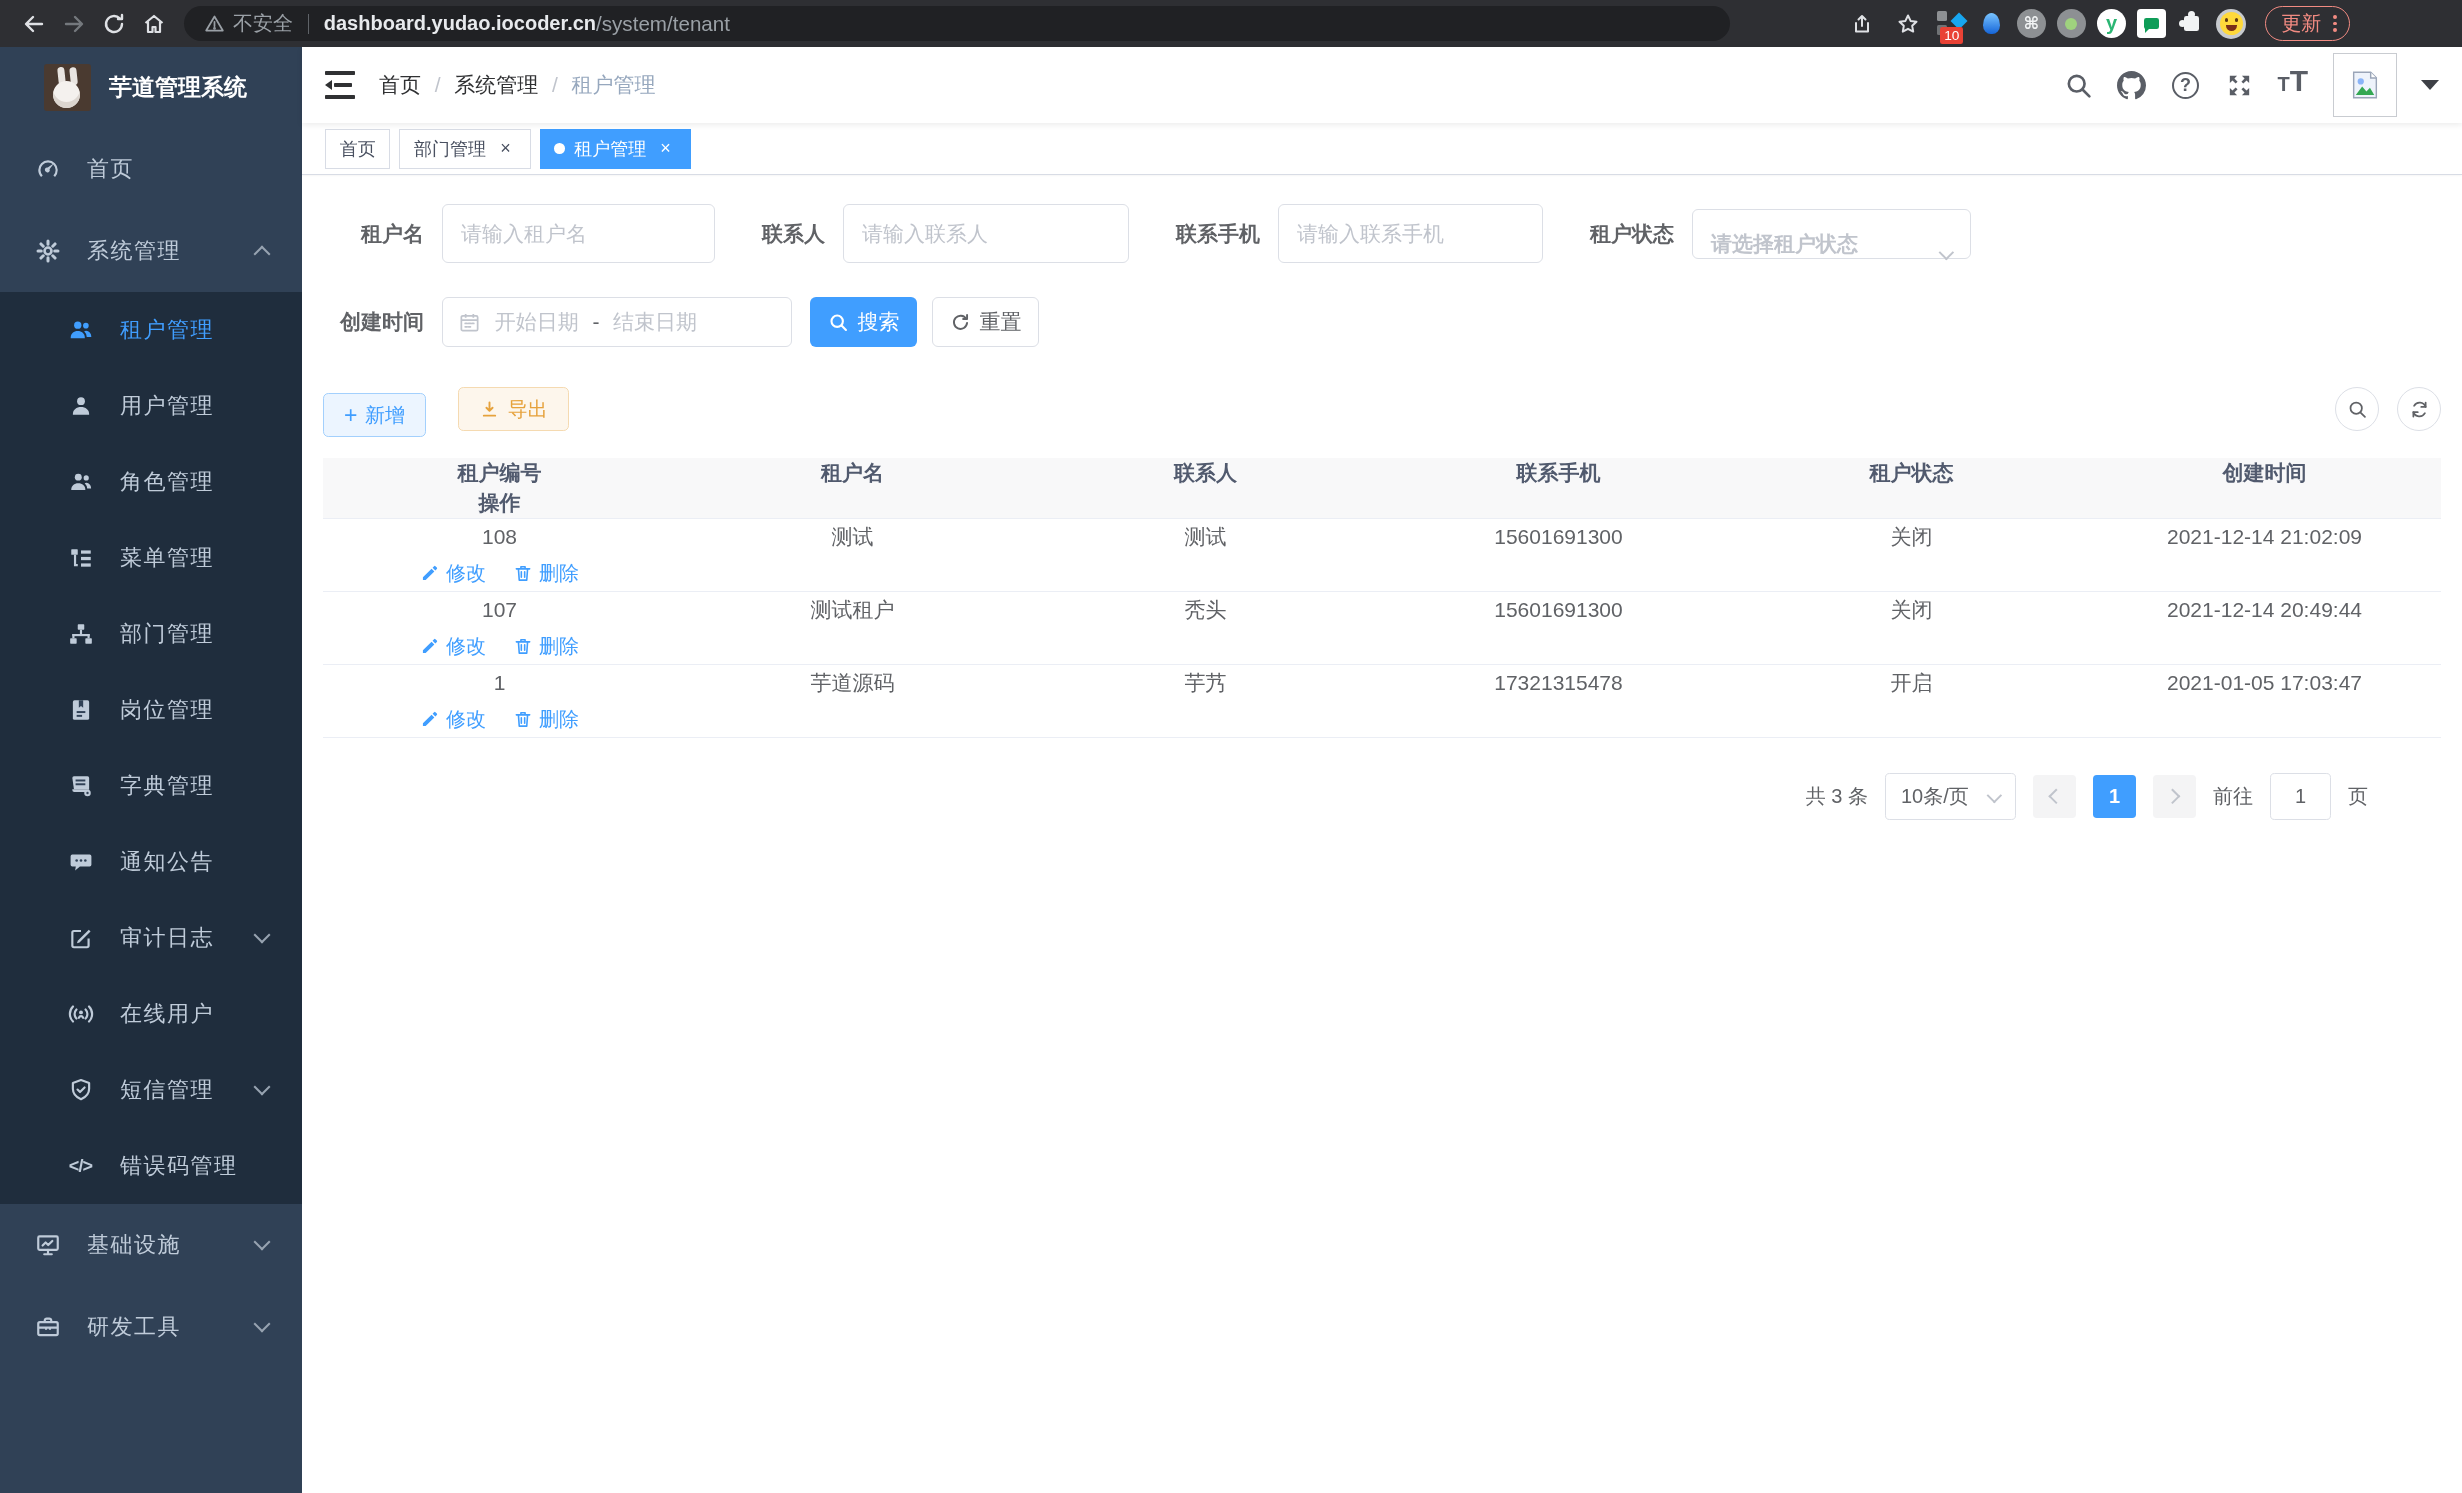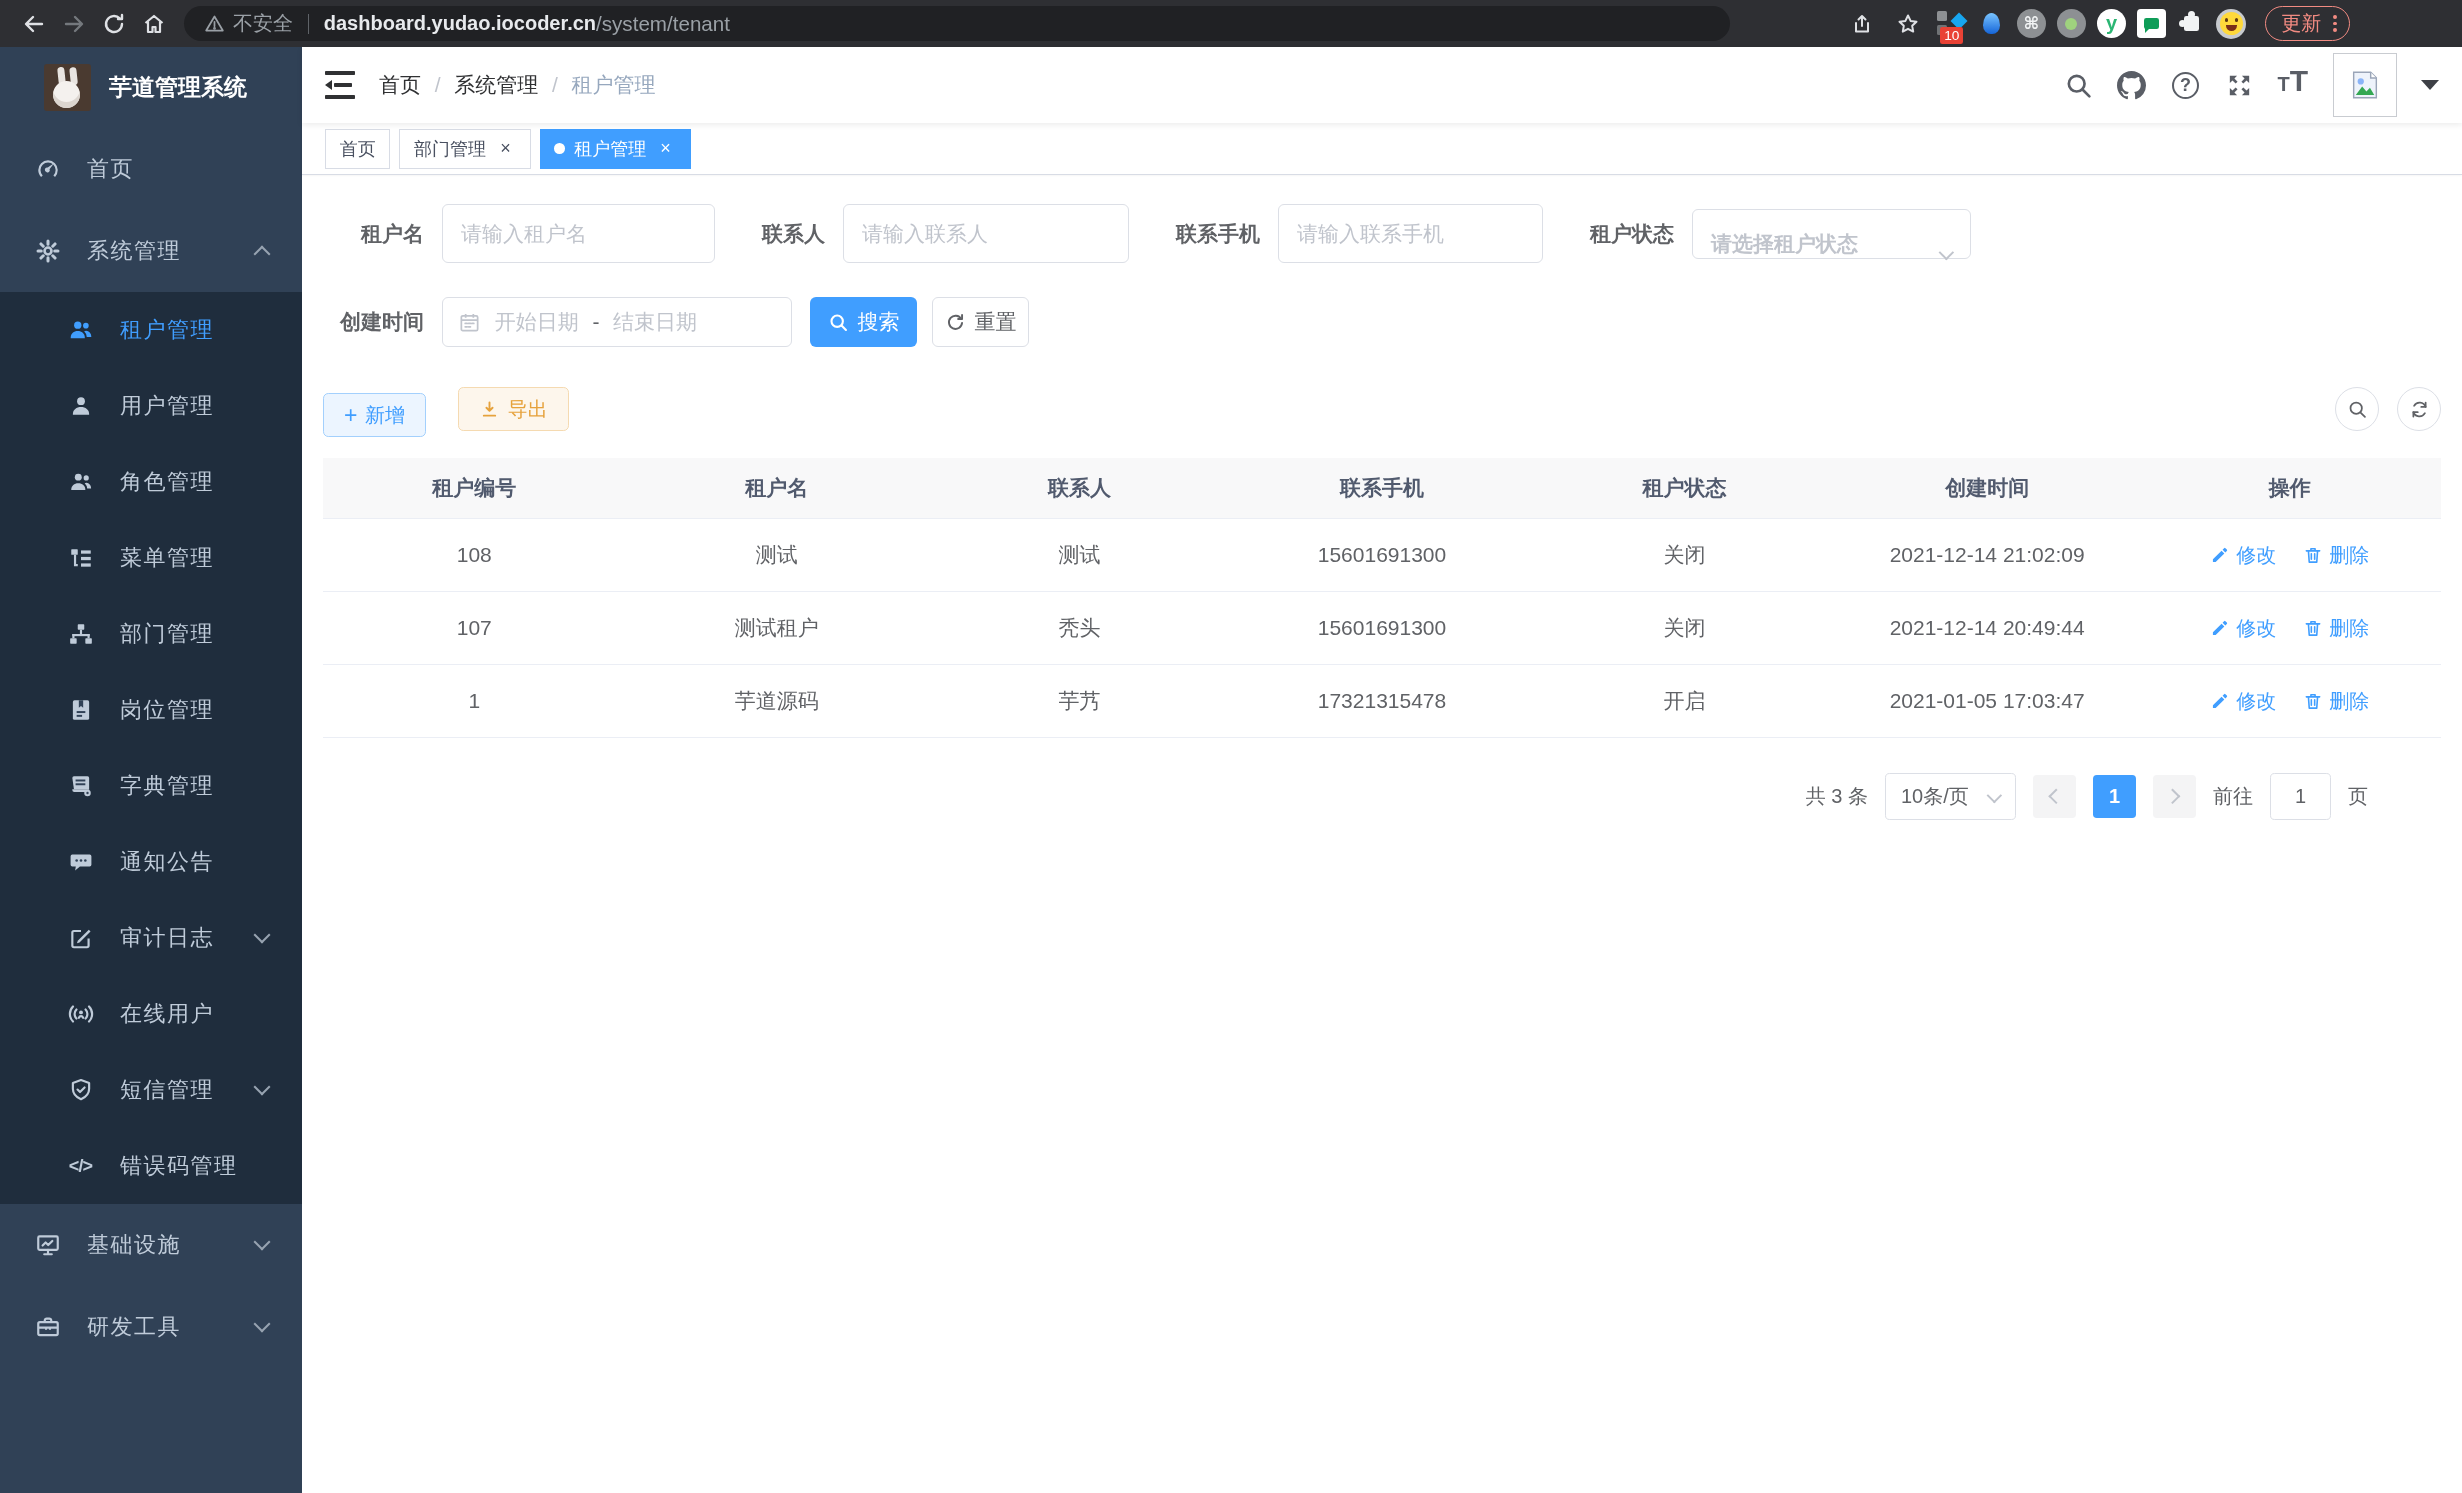--- a/index.html
+++ b/index.html
@@ -110,33 +110,33 @@
   .f-input { height:59px; border:0.8px solid #dcdfe6; border-radius:6px; padding:0 18px; font-size:21px; color:#606266; outline:none; font-family:inherit; }
   .f-input::placeholder { color:#c0c4cc; }
   .gap { width:47px; flex:0 0 auto; }
   .f-select { width:279px; height:50px; border:0.8px solid #dcdfe6; border-radius:6px; display:flex; align-items:flex-end; padding:0 18px; color:#c0c4cc; position:relative; cursor:pointer;font-weight:bold; }
   .chev { width:10.7px; height:10.7px; border-right:2.3px solid #c0c4cc; border-bottom:2.3px solid #c0c4cc; transform:rotate(45deg); margin-left:auto; margin-top:-4.6px; }
   .date-range { width:350px; height:50px; border:0.8px solid #dcdfe6; border-radius:6px; display:flex; align-items:center; padding:0 15px; color:#c0c4cc; gap:13.7px; }
   .cal-icon svg { width:23px; height:23px; display:block; }
   .btn { height:50px; border-radius:6px; display:flex; align-items:center; justify-content:center; gap:9px; font-size:21px; cursor:pointer; border:0.8px solid transparent; }
   .btn svg { width:21px; height:21px; }
   .btn-primary { background:#409EFF; color:#fff; width:107px; margin-left:18px; }
-  .btn-plain { background:#fff; color:#606266; border-color:#dcdfe6; width:97px; margin-left:15px; }
+  .btn-plain { background:#fff; color:#606266; border-color:#dcdfe6; width:107px; margin-left:15px; }
   .toolbar-row { display:flex; align-items:center; margin-bottom:21px; }
   .btn-sm { height:44px; border-radius:5.3px; font-size:20px; padding:0 20px; }
   .btn-add { background:#ecf5ff; border:0.8px solid #a3d0fd; color:#409EFF; display:flex; align-items:center; gap:7.6px;margin-top:12px; }
   .btn-add .plus::before { content:"+"; font-size:23px; }
   .btn-export { background:#fdf6ec; border:0.8px solid #f5dab1; color:#E6A23C; display:flex; align-items:center; gap:7.6px; margin-left:32px; }
   .tool-right { margin-left:auto; display:flex; gap:18px; }
   .circle-btn { width:44px; height:44px; border-radius:50%; border:0.8px solid #dcdfe6; background:#fff; display:flex; align-items:center; justify-content:center; color:#606266; cursor:pointer; }
   .circle-btn svg { width:21px; height:21px; }
 
   
   .table { width:100%; font-size:21px; }
-  .trow { display:grid; grid-template-columns:repeat(7,1fr); align-items:center; text-align:center; }
+  .trow { display:grid; grid-template-columns:repeat(6,1fr); align-items:center; text-align:center; }
   .thead { background:#f8f8f9; color:#515a6e; font-weight:bold; height:61px; border-bottom:0.8px solid #ebeef5; }
   .tbody-row { height:73px; color:#606266; border-bottom:0.8px solid #ebeef5; background:#fff; }
   .ops { display:flex; align-items:center; justify-content:center; gap:27px; }
   .op-link { color:#409EFF; display:flex; align-items:center; gap:6px; cursor:pointer; font-size:20px; }
   .op-link svg { width:20px; height:20px; }
 
   
   .pager { display:flex; align-items:center; justify-content:flex-end; margin-top:35px; padding-right:73px; gap:17px; color:#606266; font-size:20px; }
   .psel { width:131px; height:47px; border:0.8px solid #dcdfe6; border-radius:4.6px; display:flex; align-items:center; padding:0 15px; color:#606266; cursor:pointer; }
   .psel .chev { margin-top:-3px; }

